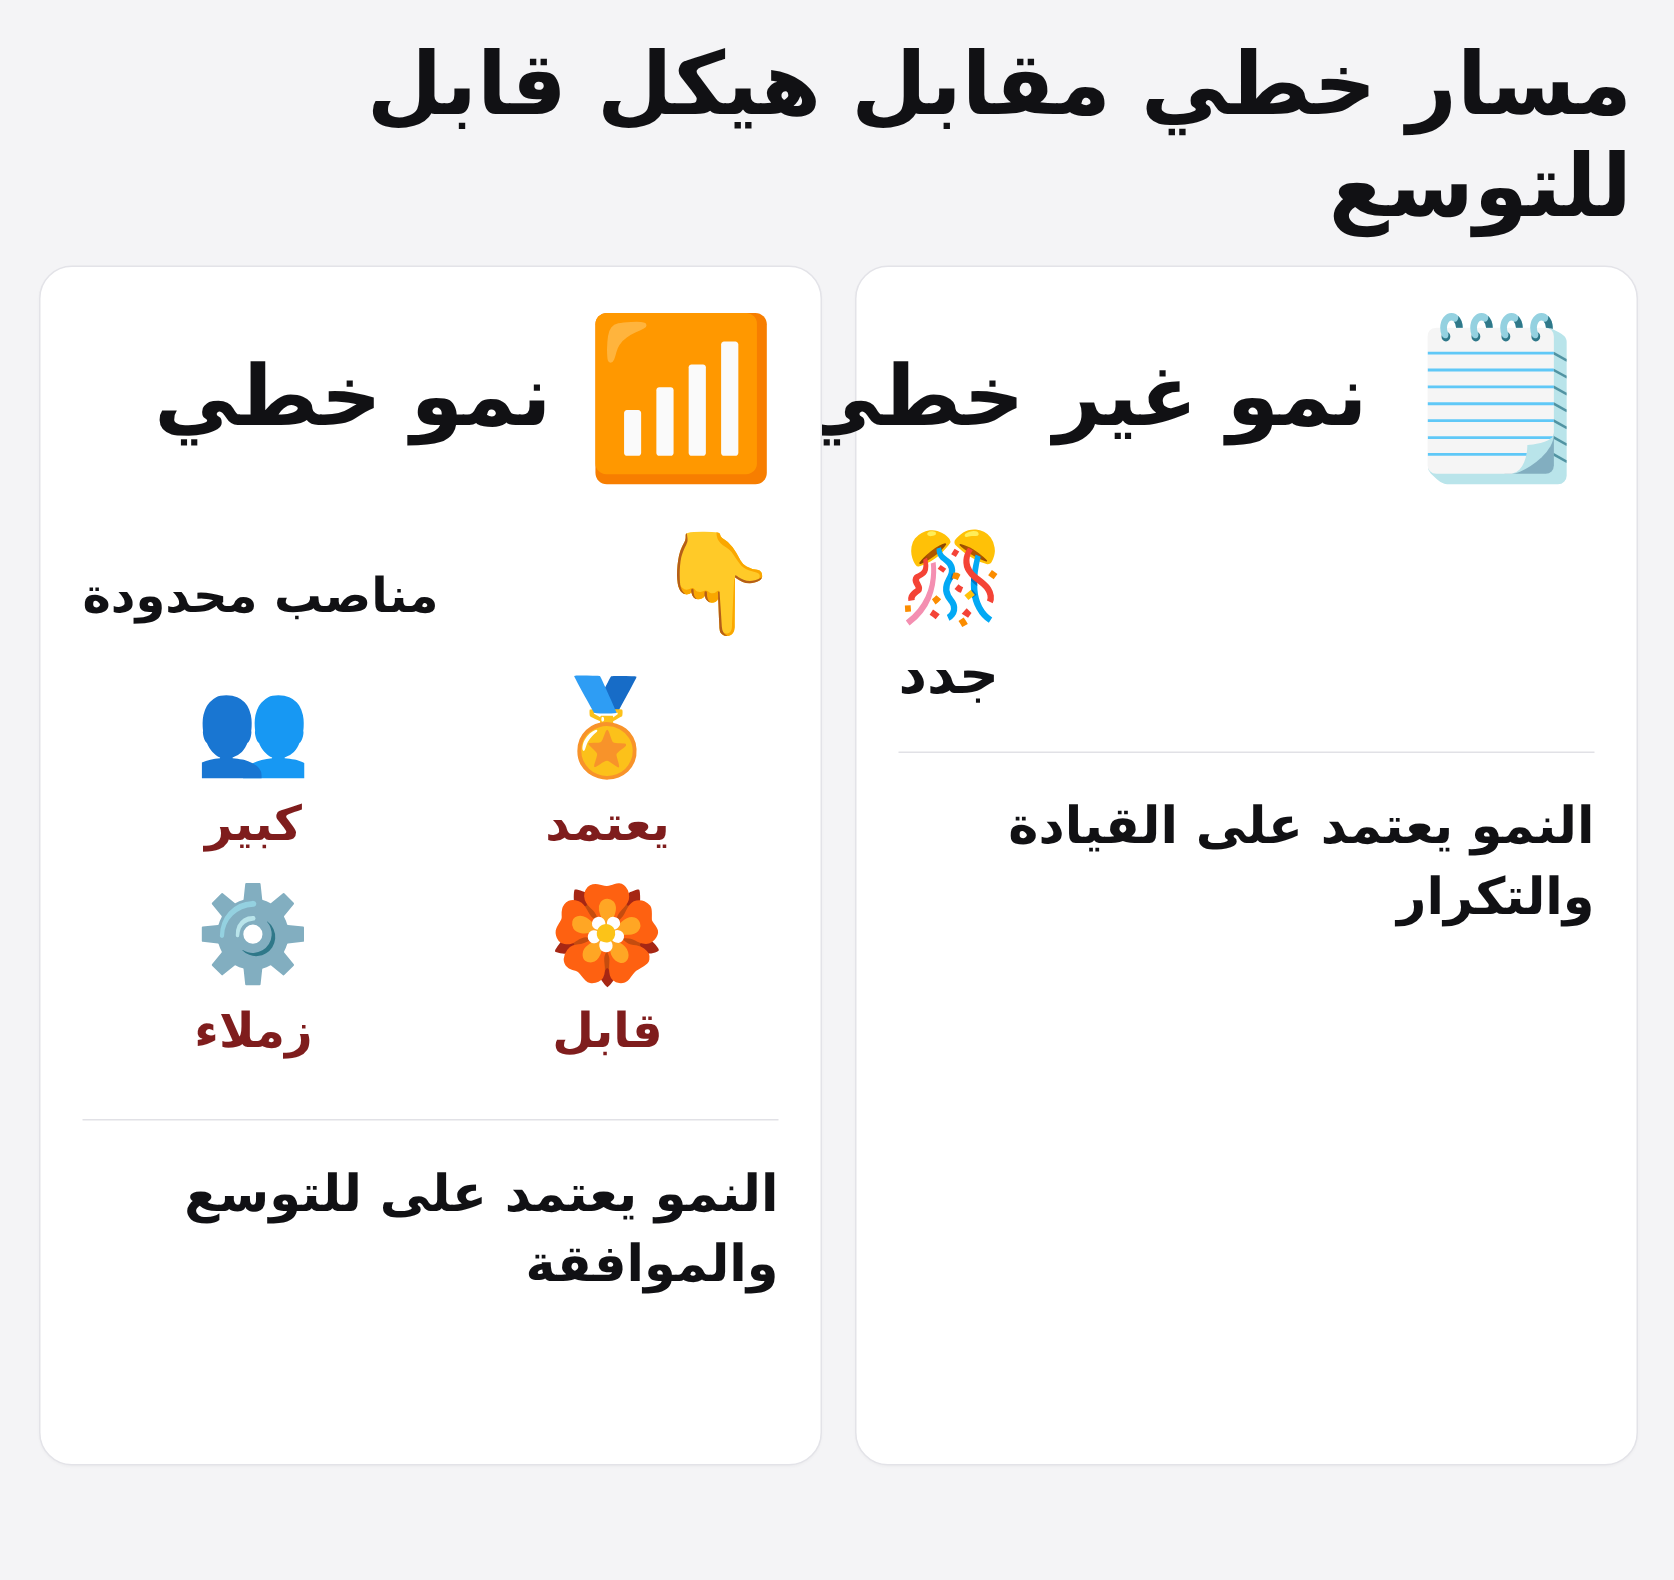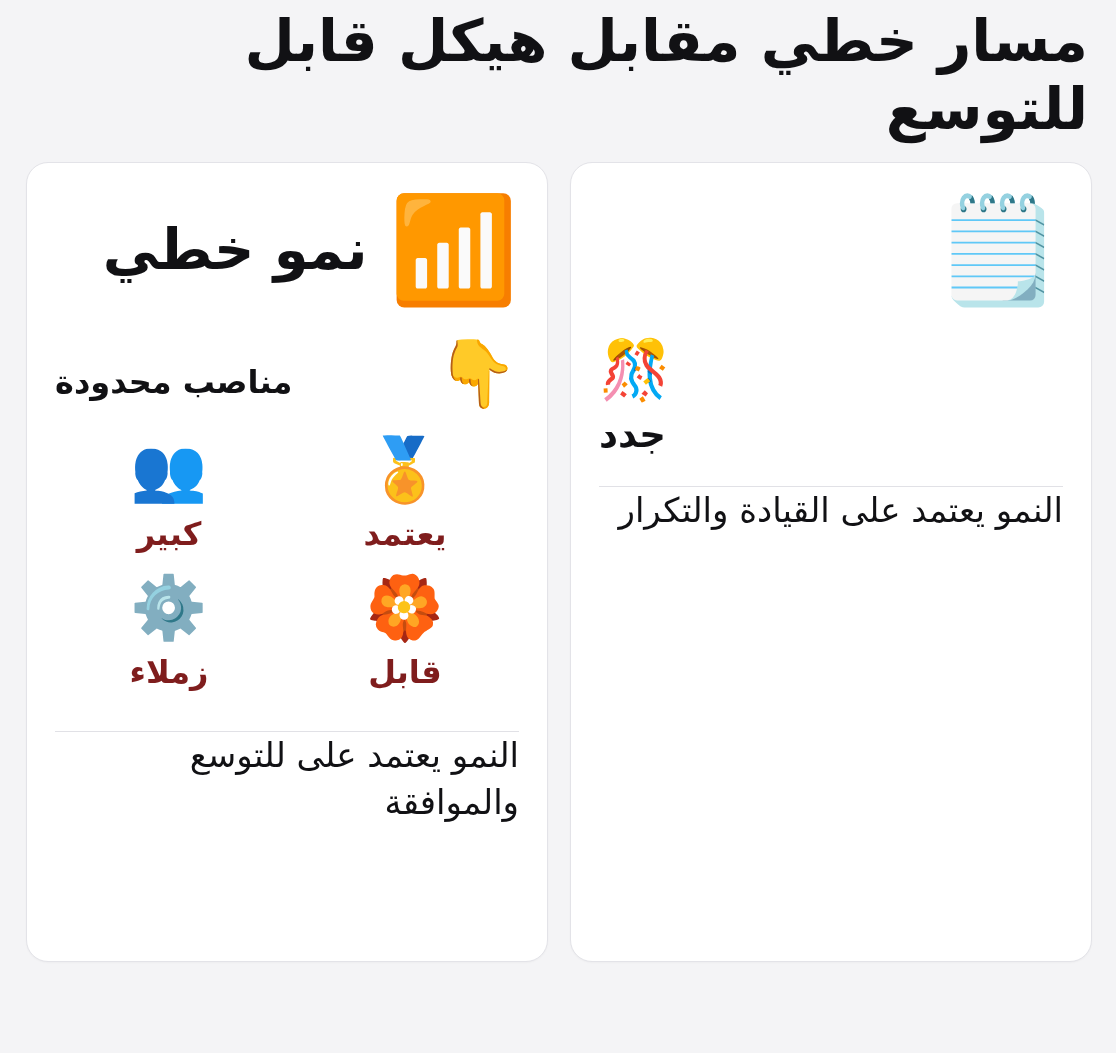--- a/index.html
+++ b/index.html
@@ -14,21 +14,21 @@
     overflow: hidden;
   }
   .page {
     position: relative;
     width: 1116px;
     height: 1053px;
     box-sizing: border-box;
   }
   .page-title {
     margin: 0;
-    padding: 7px 28px 0 28px;
+    padding: 22px 28px 0 28px;
     text-align: right;
     font-size: 58px;
     line-height: 1.18;
     font-weight: 700;
     color: #111114;
     letter-spacing: -0.5px;
   }
   .cards {
     display: flex;
     flex-direction: row;
@@ -117,24 +117,25 @@
     color: #111114;
   }
 
   .divider {
     height: 1px;
     background: #e1e1e6;
     border: 0;
     margin: 30px 0 0 0;
   }
   .footer-note {
+    margin-top: 26px;
     text-align: right;
     font-size: 34px;
     line-height: 1.38;
-    font-weight: 400;
+    font-weight: 700;
     color: #111114;
   }
   .spacer-flex { flex: 1 1 auto; }
   .card-inner {
     display: flex;
     flex-direction: column;
     height: 100%;
     box-sizing: border-box;
   }
 </style>
@@ -145,20 +146,21 @@
 
   <h1 class="page-title">مسار خطي مقابل هيكل قابل للتوسع</h1>
 
   <div class="cards">
 
     <div class="card">
       <div class="card-inner">
 
         <div class="card-head">
           <span class="emoji head-emoji">🗒️</span>
+          <span class="card-title">نمو غير خطي</span>
         </div>
 
         <div class="renew-block">
           <span class="emoji sub-emoji">🎊</span>
           <span class="renew-label">جدد</span>
         </div>
 
         <hr class="divider">
 
         <div class="footer-note">النمو يعتمد على القيادة والتكرار</div>

